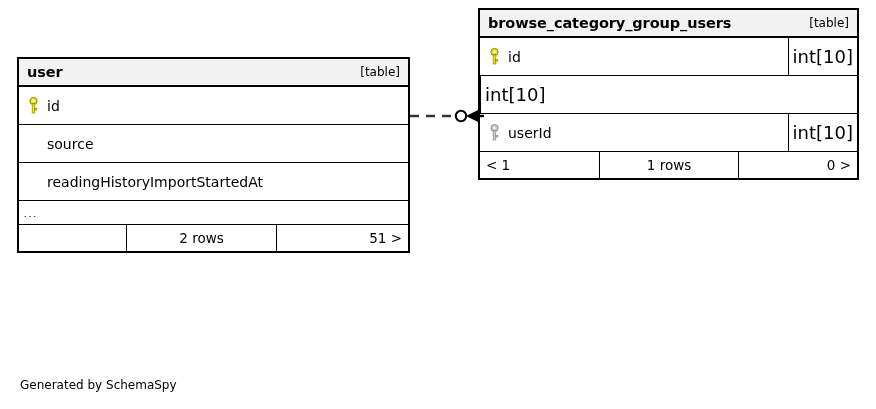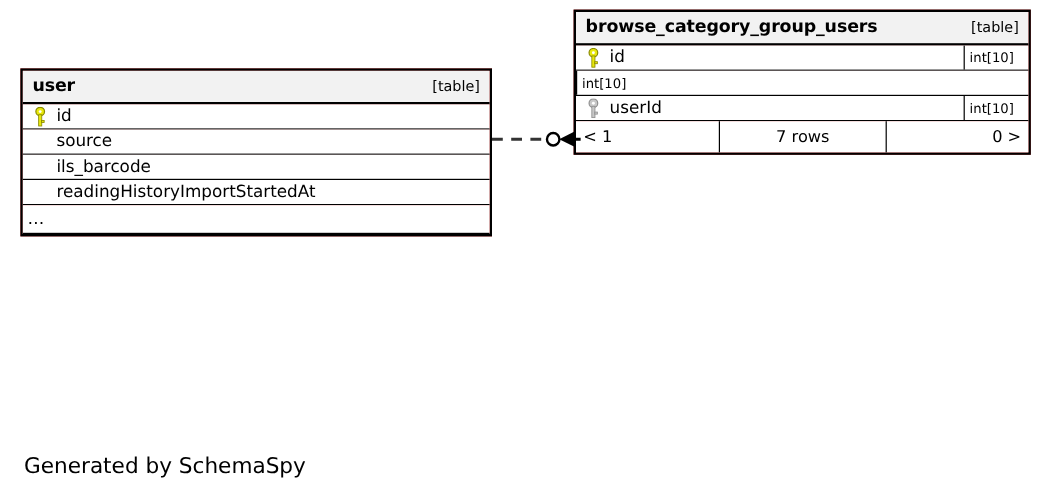--- a/index.html
+++ b/index.html
@@ -15,21 +15,21 @@
     overflow: hidden;
     font-family: "DejaVu Sans", sans-serif;
     color: #000000;
   }
 
   
   .entity {
     position: absolute;
     box-sizing: border-box;
     border: 2px solid #000000;
-    background: #ef4444;
+    background: #0ea5e9;
   }
   .entity-header {
     display: flex;
     align-items: center;
     justify-content: space-between;
     background: #f2f2f2;
     border-bottom: 2px solid #000000;
     box-sizing: border-box;
     padding: 0 8px;
     height: 28px;
@@ -43,40 +43,40 @@
   .entity-kind {
     font-size: 12px;
     white-space: nowrap;
   }
 
   .col-row {
     display: flex;
     align-items: stretch;
     border-bottom: 1.5px solid #000000;
     box-sizing: border-box;
-    height: 21px;
+    height: 38px;
     background: #ffffff;
   }
   .col-row:last-of-type { }
   .col-main {
     flex: 1 1 auto;
     display: flex;
     align-items: center;
     box-sizing: border-box;
     padding-left: 6px;
     min-width: 0;
   }
   .col-type {
     flex: 0 0 auto;
     display: flex;
     align-items: center;
     box-sizing: border-box;
     border-left: 1.5px solid #000000;
     padding: 0 4px;
-    font-size: 11px;
+    font-size: 18px;
     white-space: nowrap;
   }
   .key-slot {
     width: 16px;
     height: 18px;
     flex: 0 0 16px;
     margin-right: 6px;
     display: flex;
     align-items: center;
     justify-content: center;
@@ -152,21 +152,21 @@
     top: 104px;
     width: 76px;
     height: 24px;
   }
 
   
   #credit {
     position: absolute;
     left: 20px;
     top: 378px;
-    font-size: 18px;
+    font-size: 12px;
     white-space: nowrap;
   }
 </style>
 </head>
 <body>
 
 <div class="entity" id="entity-user">
   <div class="entity-header">
     <span class="entity-name">user</span>
     <span class="entity-kind">[table]</span>
@@ -190,41 +190,39 @@
 
 
   <div class="col-row nokey">
     <div class="col-main">
       <span class="key-slot"></span>
       <span class="col-label">source</span>
     </div>
 
   </div>
 
-  <div class="col-row nokey">
-    <div class="col-main">
-      <span class="key-slot"></span>
-      <span class="col-label">ils_barcode</span>
-    </div>
-
-  </div>
 
 
   <div class="col-row nokey">
     <div class="col-main">
       <span class="key-slot"></span>
       <span class="col-label">readingHistoryImportStartedAt</span>
     </div>
 
   </div>
 
   <div class="more-row">
     <span class="col-label">…</span>
   </div>
 
+  <div class="entity-footer">
+    <div class="foot-cell foot-left"></div>
+    <div class="foot-cell foot-mid">2 rows</div>
+    <div class="foot-cell foot-right">51 &gt;</div>
+  </div>
 </div>
 
 <div class="entity" id="entity-bcgu">
   <div class="entity-header">
     <span class="entity-name">browse_category_group_users</span>
     <span class="entity-kind">[table]</span>
   </div>
 
   <div class="col-row">
     <div class="col-main">
@@ -255,21 +253,21 @@
           <rect x="6.6" y="11.4" width="2.2" height="1.7" fill="#c8c8c8" stroke="#8f8f8f" stroke-width="0.7"></rect>
         </svg>
       </span>
       <span class="col-label">userId</span>
     </div>
     <div class="col-type">int[10]</div>
   </div>
 
   <div class="entity-footer">
     <div class="foot-cell foot-left">&lt; 1</div>
-    <div class="foot-cell foot-mid">7 rows</div>
+    <div class="foot-cell foot-mid">1 rows</div>
     <div class="foot-cell foot-right">0 &gt;</div>
   </div>
 </div>
 
 <svg id="relationship" viewBox="0 0 76 24" aria-hidden="true">
 
   <line x1="2" y1="12" x2="46" y2="12" stroke="#333333" stroke-width="2.6" stroke-dasharray="9,7"></line>
 
   <circle cx="53" cy="12" r="5.2" fill="#ffffff" stroke="#000000" stroke-width="2"></circle>
 

